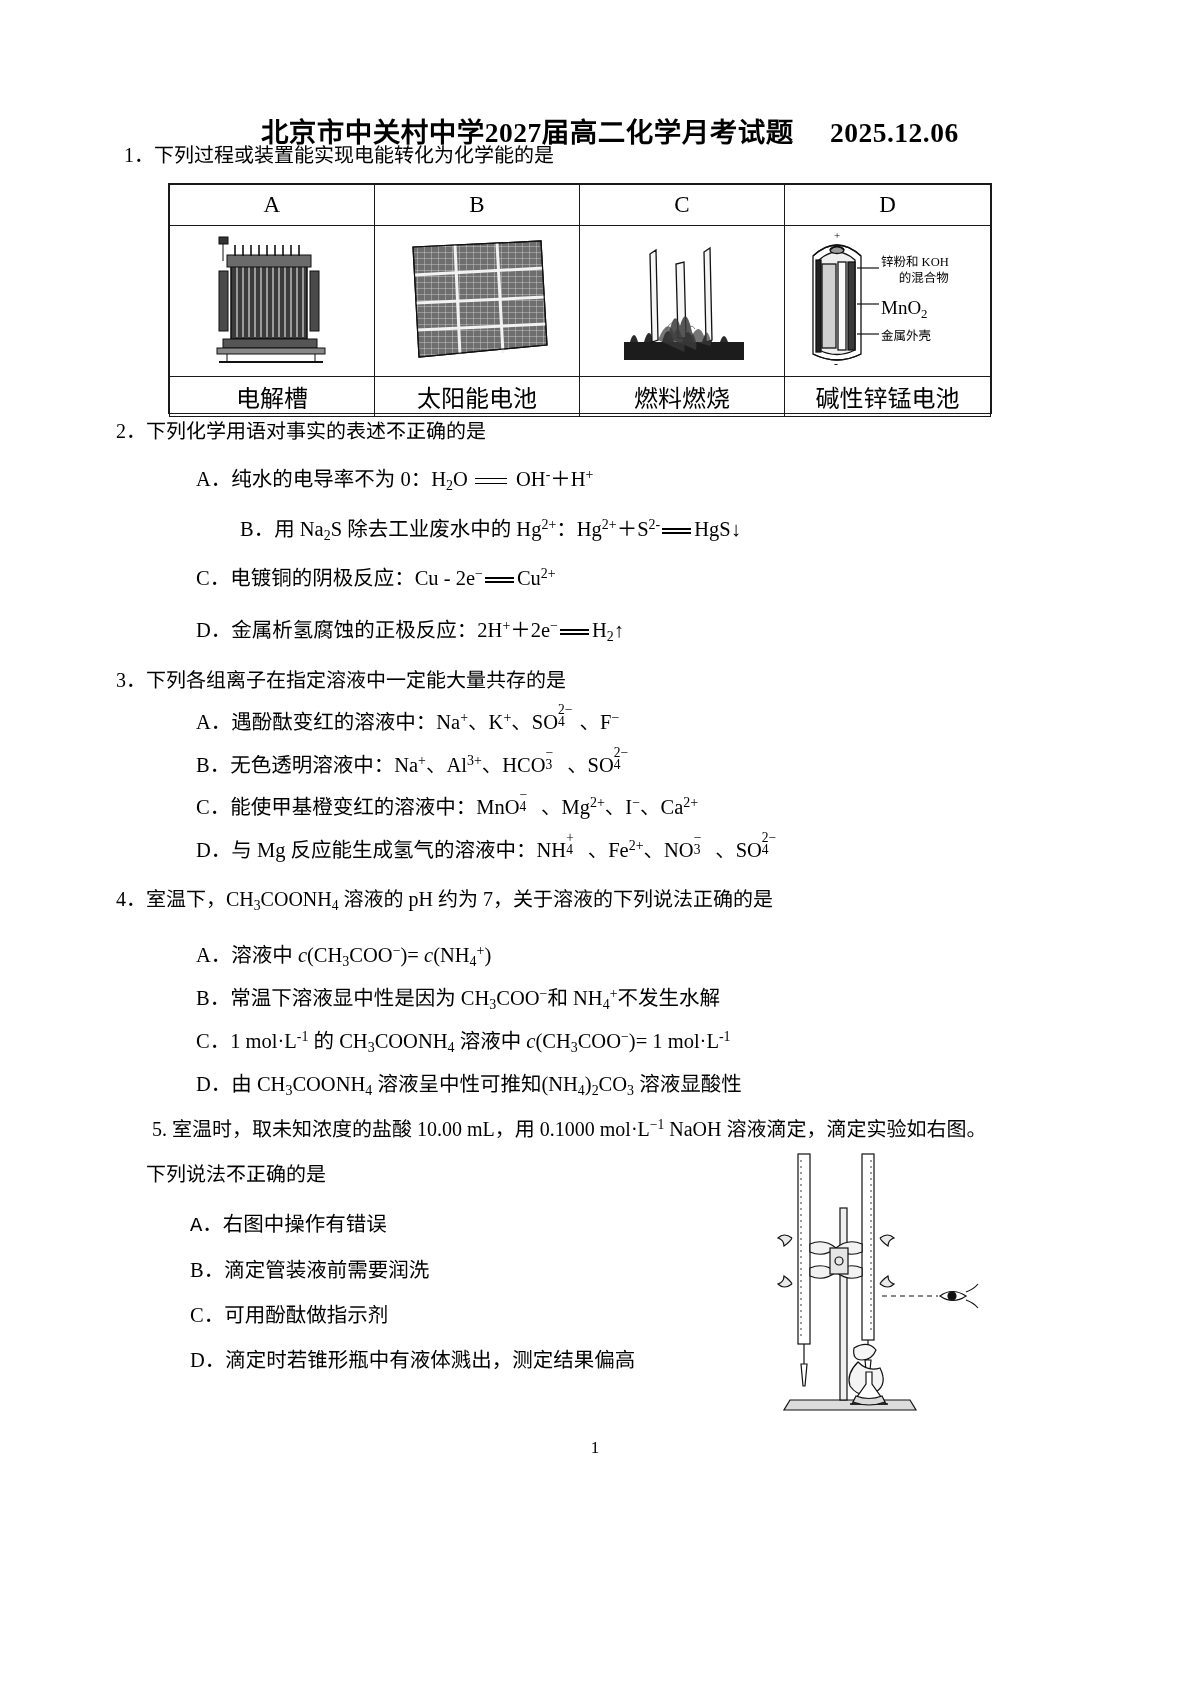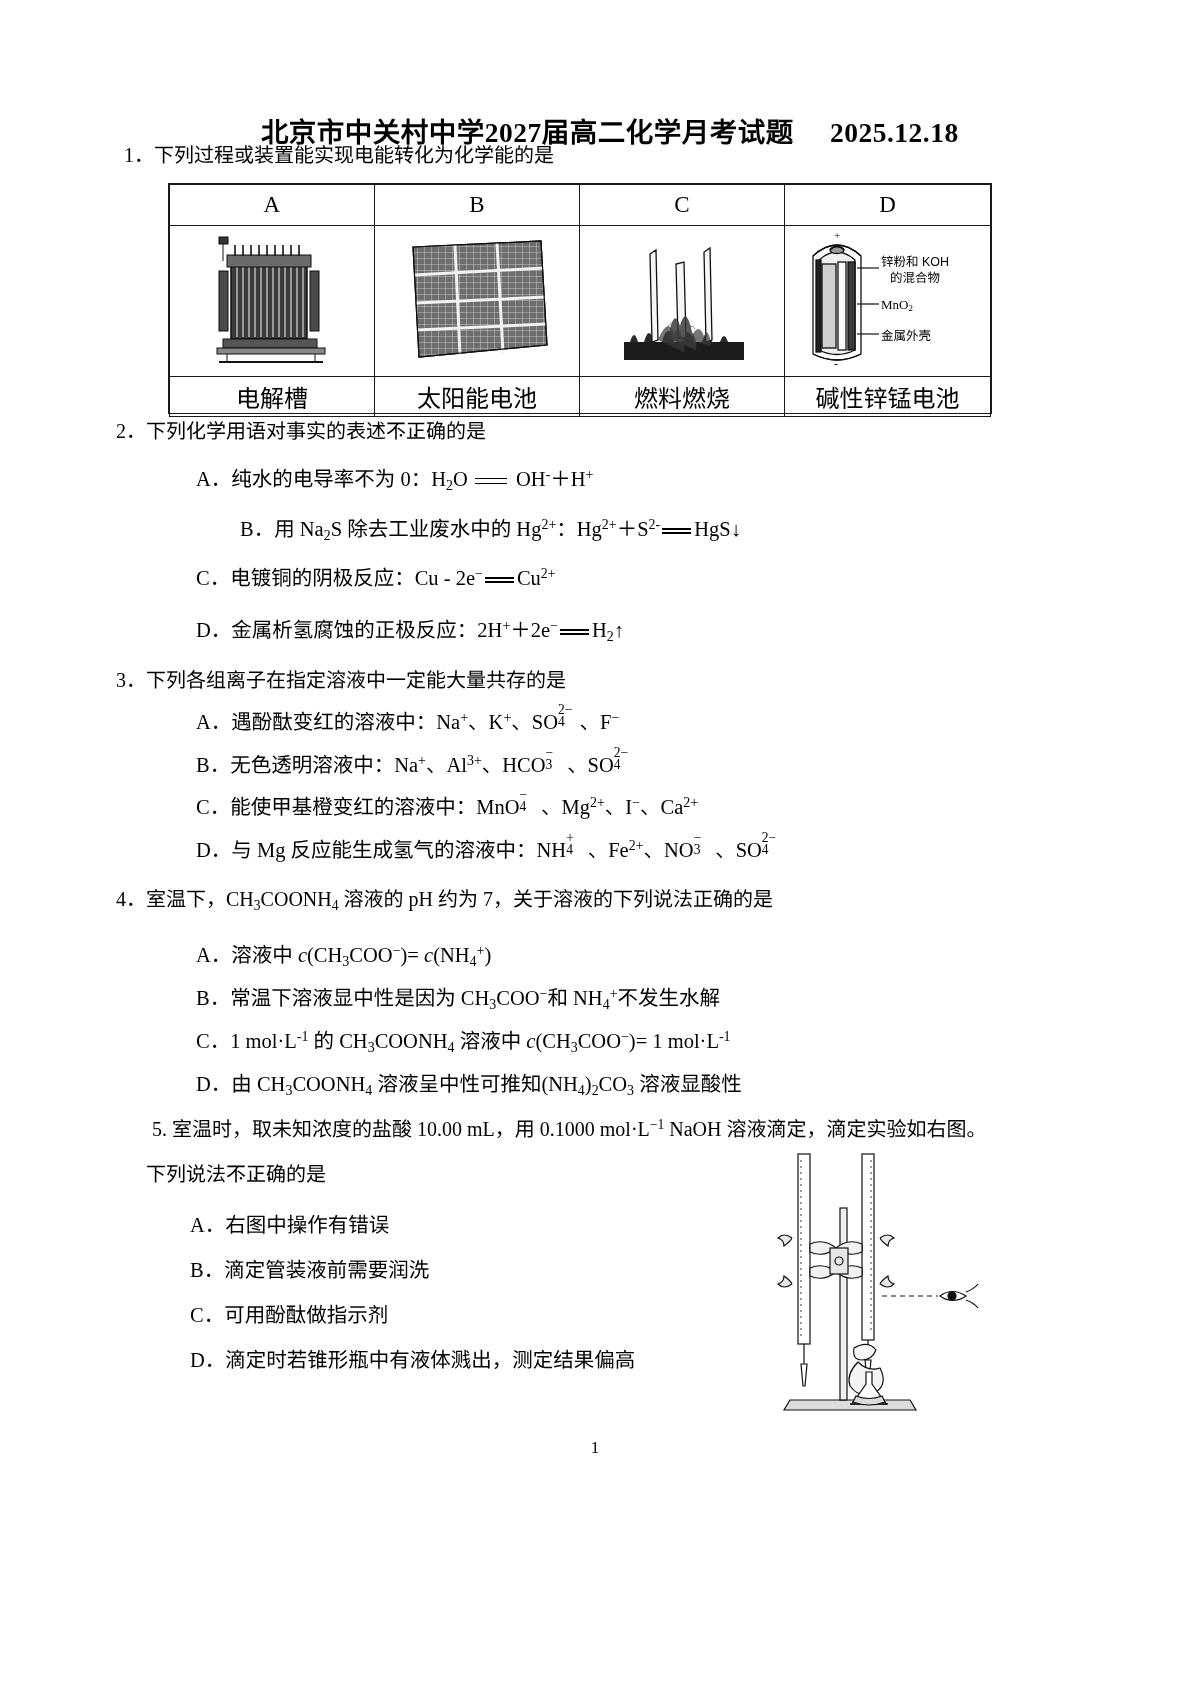--- a/index.html
+++ b/index.html
@@ -124,21 +124,21 @@
     text-align:center;
     font-size:17px;
   }
 </style>
 </head>
 <body>
 
 <div class="page">
 
   <div class="doc-title">
-    <span>北京市中关村中学2027届高二化学月考试题</span><span class="date">2025.12.18</span>
+    <span>北京市中关村中学2027届高二化学月考试题</span><span class="date">2025.12.06</span>
   </div>
 
   <div class="qline" style="left:124px; top:142px;">
     <span class="qnum">1．</span><span>下列过程或装置能实现电能转化为化学能的是</span>
   </div>
 
   <div class="q1table">
     <table>
       <tbody>
           <tr class="hdr-row">
@@ -264,25 +264,25 @@
               <text x="37" y="138" font-size="12" font-family="'Liberation Serif',serif">-</text>
             </svg>
 
             <svg style="position:absolute;left:70px;top:4px;" width="26" height="142" viewBox="0 0 26 142">
               <g stroke="#111" stroke-width="1.2">
                 <line x1="2" y1="38" x2="24" y2="38"></line>
                 <line x1="2" y1="74" x2="24" y2="74"></line>
                 <line x1="2" y1="104" x2="24" y2="104"></line>
               </g>
             </svg>
-            <div style="position:absolute;left:96px;top:28px;font-size:12.5px;line-height:1.28;font-family:Liberation Sans, sans-serif;white-space:nowrap;">
+            <div style="position:absolute;left:96px;top:28px;font-size:12.5px;line-height:1.28;font-family:Liberation Serif, serif;white-space:nowrap;text-align:right;">
               <div>锌粉和 KOH</div>
               <div>的混合物</div>
             </div>
-            <div style="position:absolute;left:96px;top:71px;font-size:13px;font-family:'Liberation Serif',serif;white-space:nowrap;">
+            <div style="position:absolute;left:96px;top:71px;font-size:19px;font-family:'Liberation Serif',serif;white-space:nowrap;">
               <span>MnO</span><sub>2</sub>
             </div>
             <div style="position:absolute;left:96px;top:99px;font-size:12.5px;font-family:Liberation Mono, monospace;white-space:nowrap;">金属外壳</div>
           </div>
         </td>
       </tr>
       <tr class="lbl-row">
         <td>电解槽</td>
         <td>太阳能电池</td>
         <td>燃料燃烧</td>
@@ -343,21 +343,21 @@
     <span>D．</span>由 CH<sub>3</sub>COONH<sub>4</sub> 溶液呈中性可推知(NH<sub>4</sub>)<sub>2</sub>CO<sub>3</sub> 溶液显酸性
   </div>
 
   <div class="qline" style="left:113px; top:1116px; font-size:20px;margin-left:39px;">
     <span class="qnum">5.</span> 室温时，取未知浓度的盐酸 10.00 mL，用 0.1000 mol·L<sup>−1</sup> NaOH 溶液滴定，滴定实验如右图。
   </div>
   <div class="qline" style="left:146px; top:1161px;">
     <span>下列说法</span><span class="dotted">不正确</span><span>的是</span>
   </div>
 
-  <div class="opt" style="left:190px; top:1212px;">
+  <div class="opt" style="left:190px; top:1212px;font-family:Liberation Mono, monospace;">
     <span>A．</span>右图中操作有错误
   </div>
   <div class="opt" style="left:190px; top:1257px;">
     <span>B．</span>滴定管装液前需要润洗
   </div>
   <div class="opt" style="left:190px; top:1302px;">
     <span>C．</span>可用酚酞做指示剂
   </div>
   <div class="opt" style="left:190px; top:1347px;">
     <span>D．</span>滴定时若锥形瓶中有液体溅出，测定结果偏高

